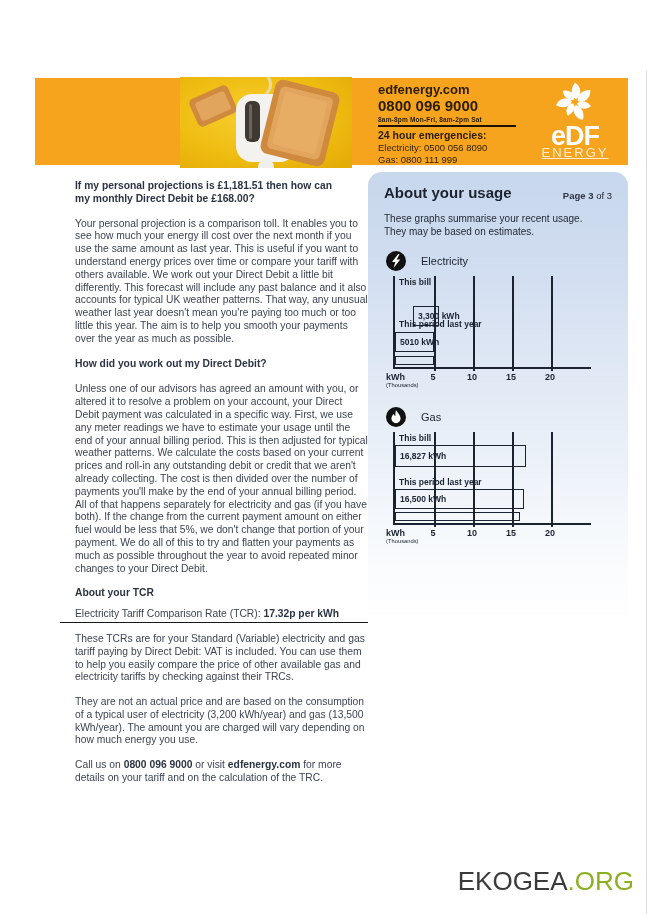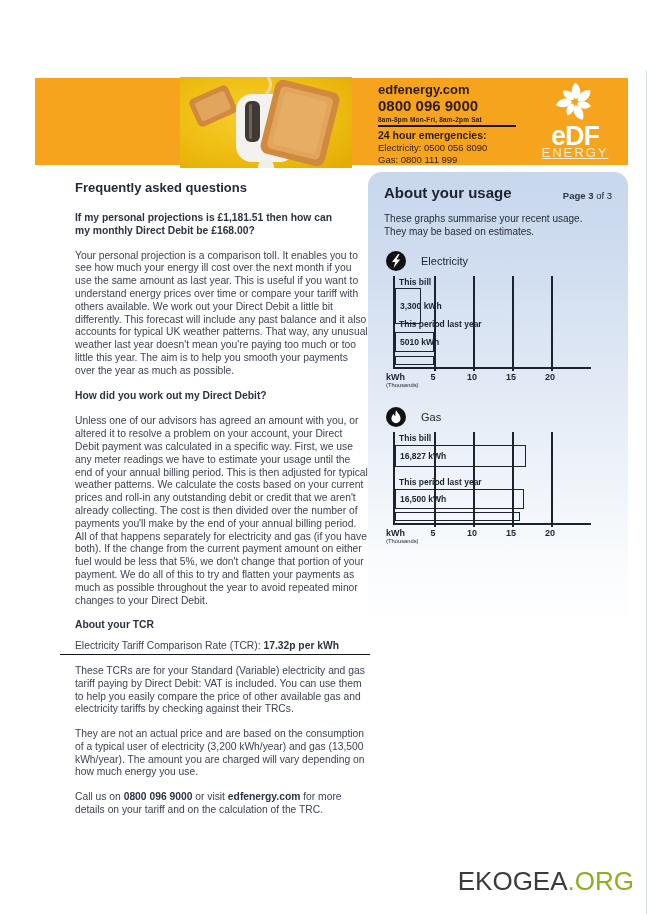--- a/index.html
+++ b/index.html
@@ -123,21 +123,20 @@
         <path d="M0,-21 C7,-17 8,-7 1,-3 C-5,-7 -5,-15 0,-21 Z" transform="rotate(260)"></path>
         <path d="M0,-21 C7,-17 8,-7 1,-3 C-5,-7 -5,-15 0,-21 Z" transform="rotate(312) scale(.85)"></path>
       </g>
     </svg>
     <div class="edf">eDF</div>
     <div class="energy">ENERGY</div>
   </div>
 </div>
 
 <div class="faq">
-  <h1>Frequently asked questions</h1>
   <p class="qhead preline">If my personal projections is £1,181.51 then how can
 my monthly Direct Debit be £168.00?</p>
   <p>Your personal projection is a comparison toll. It enables you to see how much your energy ill cost over the next month if you use the same amount as last year. This is useful if you want to understand energy prices over time or compare your tariff with others available. We work out your Direct Debit a little bit differently. This forecast will include any past balance and it also accounts for typical UK weather patterns. That way, any unusual weather last year doesn't mean you're paying too much or too little this year. The aim is to help you smooth your payments over the year as much as possible.</p>
   <p class="qhead" style="margin-bottom:13px">How did you work out my Direct Debit?</p>
   <p>Unless one of our advisors has agreed an amount with you, or altered it to resolve a problem on your account, your Direct Debit payment was calculated in a specific way. First, we use any meter readings we have to estimate your usage until the end of your annual billing period. This is then adjusted for typical weather patterns. We calculate the costs based on your current prices and roll-in any outstanding debit or credit that we aren't already collecting. The cost is then divided over the number of payments you'll make by the end of your annual billing period. All of that happens separately for electricity and gas (if you have both). If the change from the current payment amount on either fuel would be less that 5%, we don't change that portion of your payment. We do all of this to try and flatten your payments as much as possible throughout the year to avoid repeated minor changes to your Direct Debit.</p>
   <p class="qhead" style="margin-bottom:8px">About your TCR</p>
 
   <div class="tcr-block">
     <div class="tcr-line"><span>Electricity Tariff Comparison Rate (TCR): </span><span class="bold">17.32p per kWh</span></div>
   </div>
@@ -161,21 +160,21 @@
       <polygon points="12.2,3 6,11 9.3,11 7.6,17 14.2,8.6 10.7,8.6 13.6,3" fill="#ffffff"></polygon>
     </svg>
     <span class="fuel-label">Electricity</span>
   </div>
   <div class="chart">
     <div class="grid g1"></div>
     <div class="grid g2"></div>
     <div class="grid g3"></div>
     <div class="grid g4"></div>
     <div class="cat" style="top:1px">This bill</div>
-    <div class="bar" style="top: 12px; height: 36px; width: 25.74px;">
+    <div class="bar" style="top: 30px; height: 20px; width: 25.74px; margin-left: 18px;">
         <span>3,300 kWh</span>
       </div>
     <div class="cat" style="top:43px">This period last year</div>
     <div class="bar" style="top: 56px; height: 20px; width: 39.078px;">
         <span>5010 kWh</span>
       </div>
     <div class="strip" style="top: 80px; width: 39.078px;"></div>
   </div>
   <div class="xaxis">
     <span class="xunit">kWh</span>

